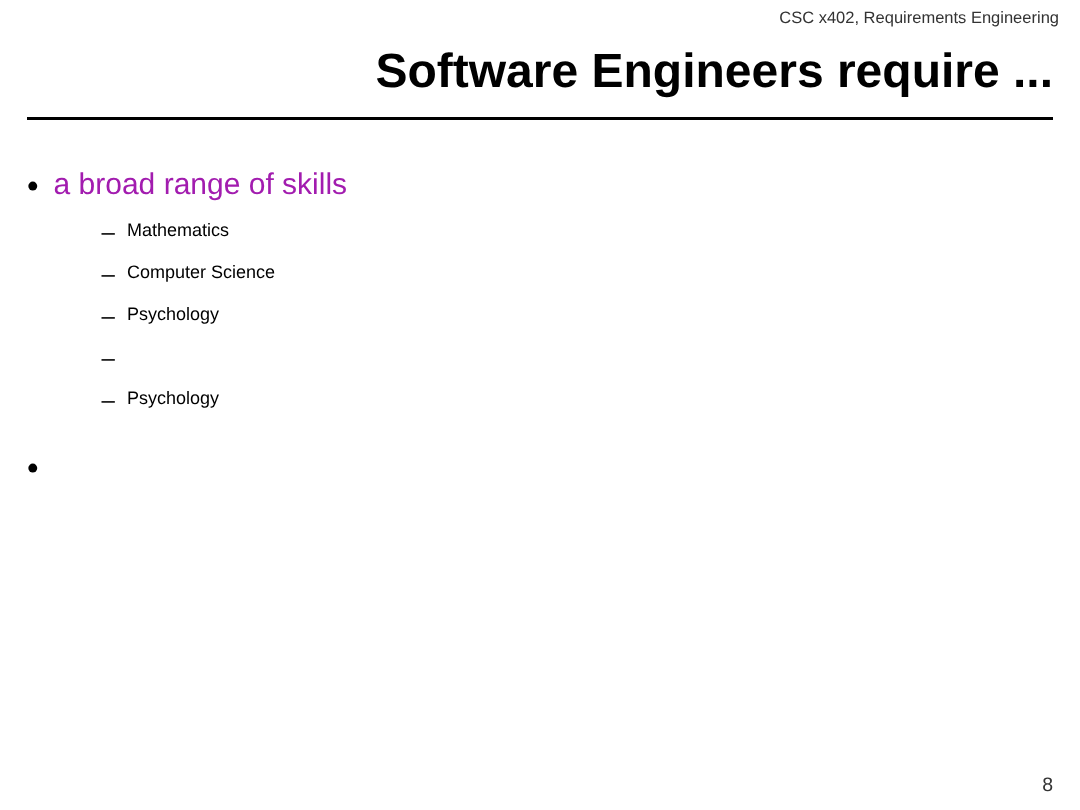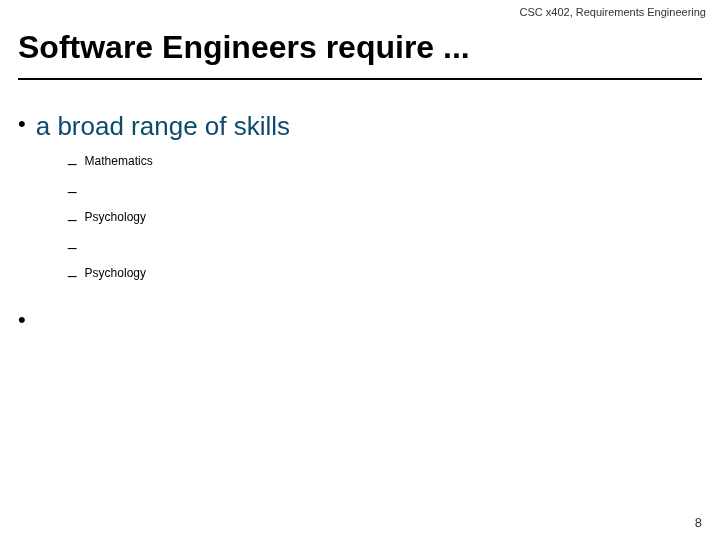--- a/index.html
+++ b/index.html
@@ -32,20 +32,21 @@
       padding: 6px 14px;
       font-size: 11px;
       color: #333333;
     }
 
     .title-section {
       position: absolute;
       top: 28px;
       left: 18px;
       right: 18px;
+      text-align: right;
     }
 
     .slide-title {
       font-size: 32px;
       font-weight: bold;
       color: #000000;
       line-height: 1.2;
       padding-bottom: 8px;
     }
 
@@ -70,22 +71,22 @@
 
     .bullet-dot {
       font-size: 22px;
       color: #000000;
       margin-right: 10px;
       line-height: 1.3;
       flex-shrink: 0;
     }
 
     .bullet-text {
-      font-size: 26px;
-      color: #0c4a6e;
+      font-size: 20px;
+      color: #a21caf;
       line-height: 1.3;
     }
 
     .sub-list {
       margin-top: 8px;
       margin-left: 32px;
     }
 
     .sub-item {
       display: flex;
@@ -135,20 +136,21 @@
       <span class="bullet-dot">•</span>
       <div>
         <span class="bullet-text">a broad range of skills</span>
         <div class="sub-list">
           <div class="sub-item">
             <span class="sub-dash">–</span>
             <span class="sub-text">Mathematics</span>
           </div>
           <div class="sub-item">
             <span class="sub-dash">–</span>
+            <span class="sub-text">Computer Science</span>
           </div>
           <div class="sub-item">
             <span class="sub-dash">–</span>
             <span class="sub-text">Psychology</span>
           </div>
           <div class="sub-item">
             <span class="sub-dash">–</span>
           </div>
           <div class="sub-item">
             <span class="sub-dash">–</span>

